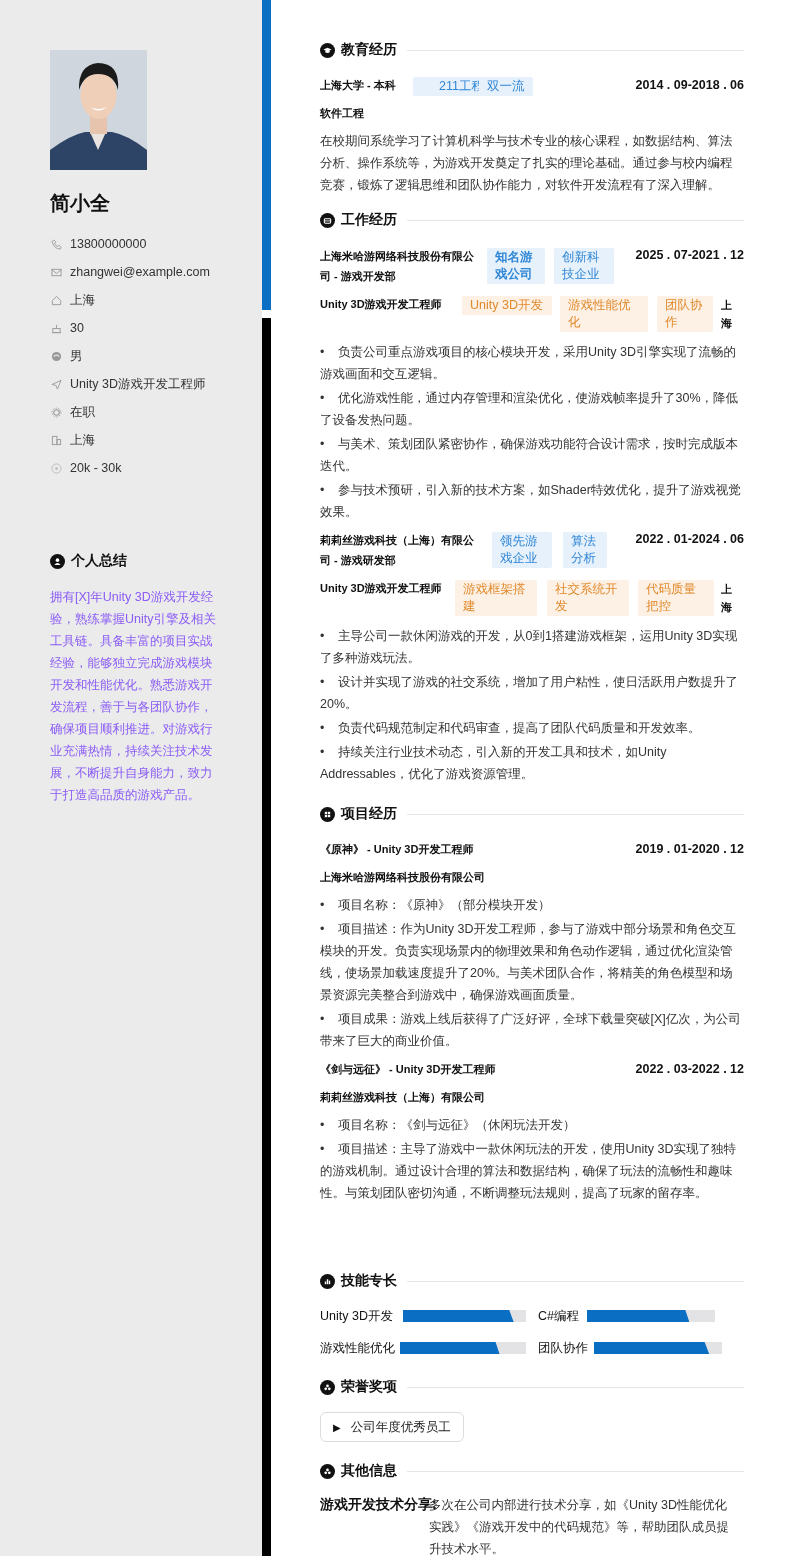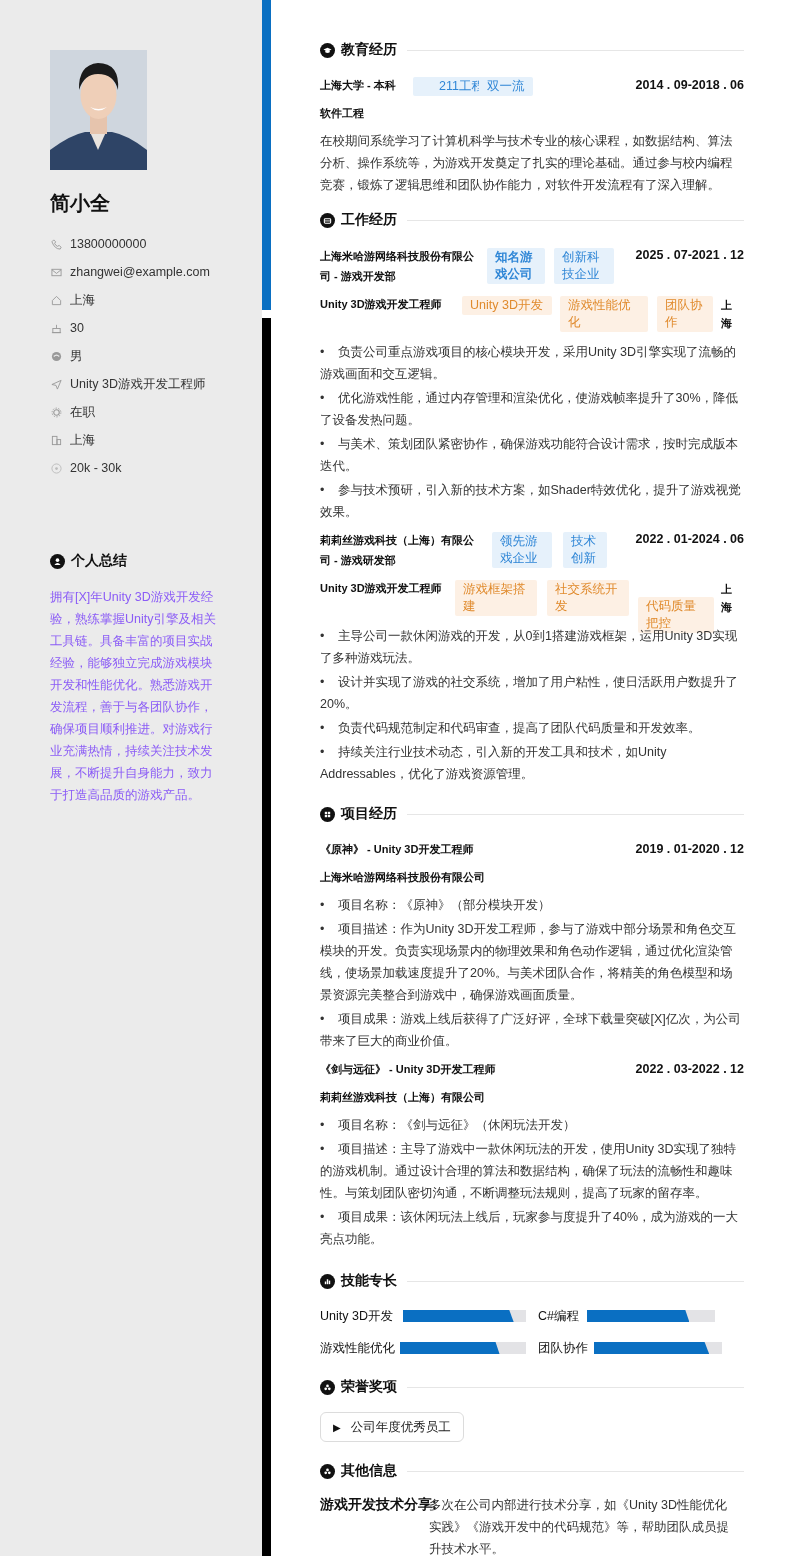--- a/index.html
+++ b/index.html
@@ -201,26 +201,26 @@
 <div class="abs row-title" style="left:721px; top:296px; width:13px; line-height:18px;">上海</div>
 <ul class="abs bullets" style="left:320px; top:341px; width:424px;">
   <li><span class="dot">•</span><span>负责公司重点游戏项目的核心模块开发，采用Unity 3D引擎实现了流畅的游戏画面和交互逻辑。</span></li>
   <li><span class="dot">•</span><span>优化游戏性能，通过内存管理和渲染优化，使游戏帧率提升了30%，降低了设备发热问题。</span></li>
   <li><span class="dot">•</span><span>与美术、策划团队紧密协作，确保游戏功能符合设计需求，按时完成版本迭代。</span></li>
   <li><span class="dot">•</span><span>参与技术预研，引入新的技术方案，如Shader特效优化，提升了游戏视觉效果。</span></li>
 </ul>
 
 <div class="abs row-title" style="left:320px; top:530px; width:160px; line-height:20px;">莉莉丝游戏科技（上海）有限公司 - 游戏研发部</div>
 <span class="tag tag-blue" style="left:492px; top:532px; width:60px;">领先游戏企业</span>
-<span class="tag tag-blue" style="left:563px; top:532px; width:44px;">技术创新</span>
+<span class="tag tag-blue" style="left:563px; top:532px; width:44px;">算法分析</span>
 <div class="date" style="top:532px;">2022 . 01-2024 . 06</div>
 <div class="abs row-title" style="left:320px; top:578px; width:132px; line-height:20px;">Unity 3D游戏开发工程师</div>
 <span class="tag tag-orange" style="left:455px; top:580px; width:82px;">游戏框架搭建</span>
 <span class="tag tag-orange" style="left:547px; top:580px; width:82px;">社交系统开发</span>
-<span class="tag tag-orange" style="left:638px; top:580px; width:76px;margin-top:17px;">代码质量把控</span>
+<span class="tag tag-orange" style="left:638px; top:580px; width:76px;">代码质量把控</span>
 <div class="abs row-title" style="left:721px; top:580px; width:13px; line-height:18px;">上海</div>
 <ul class="abs bullets" style="left:320px; top:625px; width:424px;">
   <li><span class="dot">•</span><span>主导公司一款休闲游戏的开发，从0到1搭建游戏框架，运用Unity 3D实现了多种游戏玩法。</span></li>
   <li><span class="dot">•</span><span>设计并实现了游戏的社交系统，增加了用户粘性，使日活跃用户数提升了20%。</span></li>
   <li><span class="dot">•</span><span>负责代码规范制定和代码审查，提高了团队代码质量和开发效率。</span></li>
   <li><span class="dot">•</span><span>持续关注行业技术动态，引入新的开发工具和技术，如Unity Addressables，优化了游戏资源管理。</span></li>
 </ul>
 
 <div class="sec-head" style="top:805px;">
   <span class="sec-icon">
@@ -243,21 +243,20 @@
   <li><span class="dot">•</span><span>项目描述：作为Unity 3D开发工程师，参与了游戏中部分场景和角色交互模块的开发。负责实现场景内的物理效果和角色动作逻辑，通过优化渲染管线，使场景加载速度提升了20%。与美术团队合作，将精美的角色模型和场景资源完美整合到游戏中，确保游戏画面质量。</span></li>
   <li><span class="dot">•</span><span>项目成果：游戏上线后获得了广泛好评，全球下载量突破[X]亿次，为公司带来了巨大的商业价值。</span></li>
 </ul>
 
 <div class="abs row-title" style="left:320px; top:1062px;">《剑与远征》 - Unity 3D开发工程师</div>
 <div class="date" style="top:1062px;">2022 . 03-2022 . 12</div>
 <div class="abs row-title" style="left:320px; top:1090px;">莉莉丝游戏科技（上海）有限公司</div>
 <ul class="abs bullets" style="left:320px; top:1114px; width:424px;">
   <li><span class="dot">•</span><span>项目名称：《剑与远征》（休闲玩法开发）</span></li>
   <li><span class="dot">•</span><span>项目描述：主导了游戏中一款休闲玩法的开发，使用Unity 3D实现了独特的游戏机制。通过设计合理的算法和数据结构，确保了玩法的流畅性和趣味性。与策划团队密切沟通，不断调整玩法规则，提高了玩家的留存率。</span></li>
-  <li><span class="dot">•</span><span>项目成果：该休闲玩法上线后，玩家参与度提升了40%，成为游戏的一大亮点功能。</span></li>
 </ul>
 
 <div class="sec-head" style="top:1272px;">
   <span class="sec-icon">
       <svg viewBox="0 0 10 10">
         <rect x="2" y="5" width="1.6" height="3" fill="#fff"></rect>
         <rect x="4.2" y="2.5" width="1.6" height="5.5" fill="#fff"></rect>
         <rect x="6.4" y="4" width="1.6" height="4" fill="#fff"></rect>
       </svg>
     </span>

